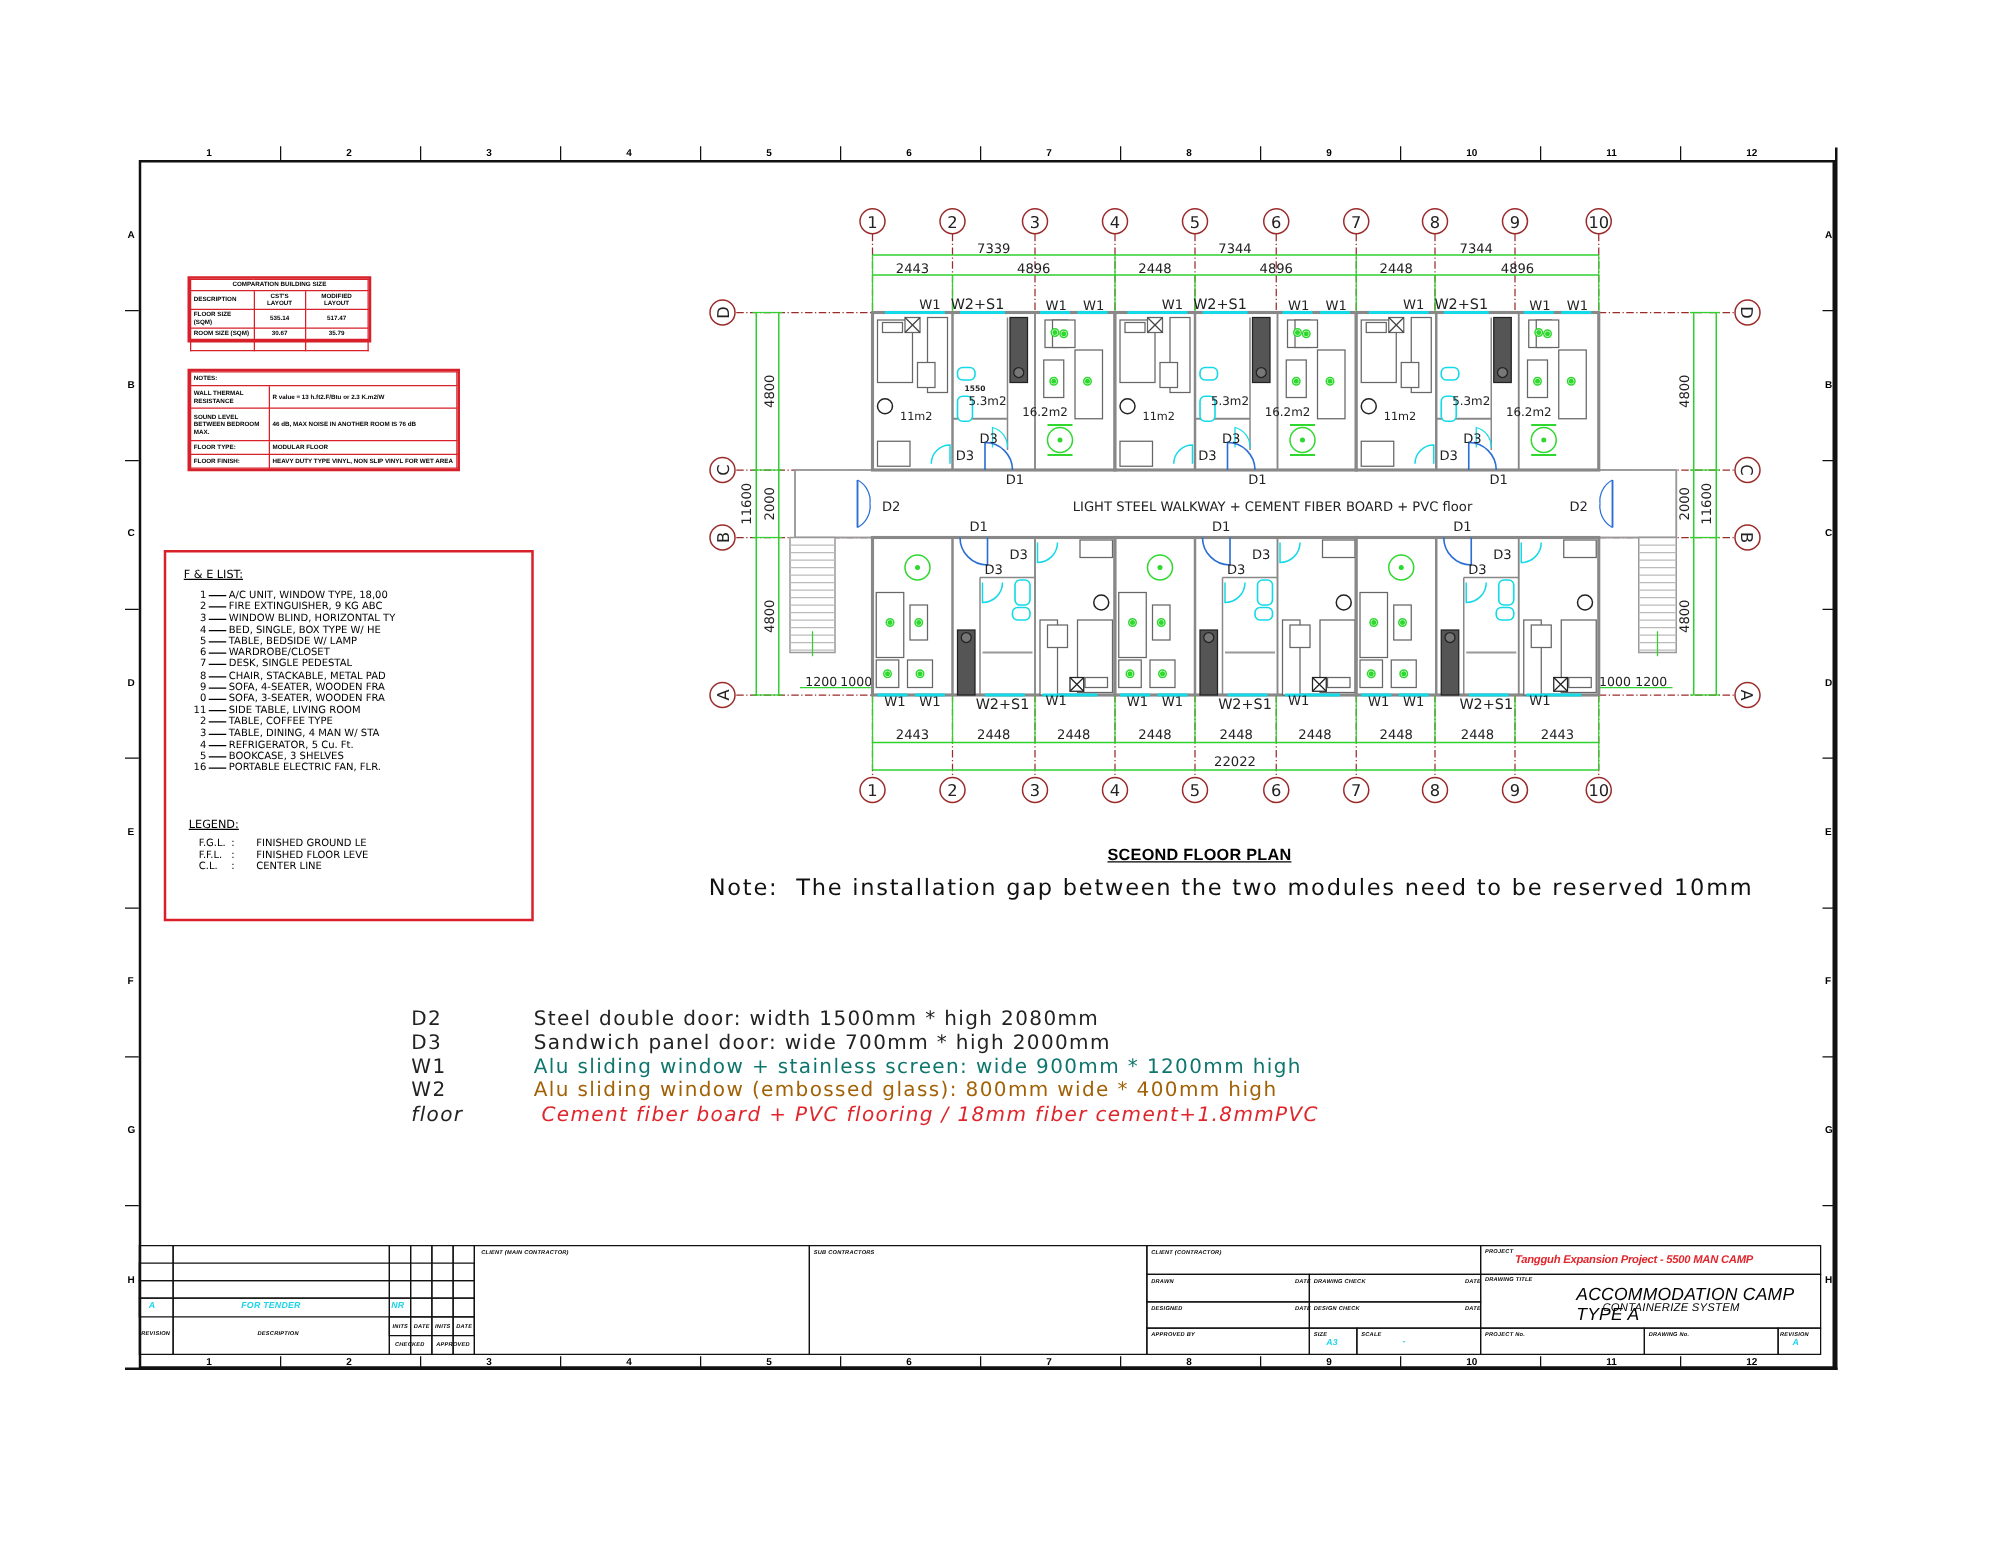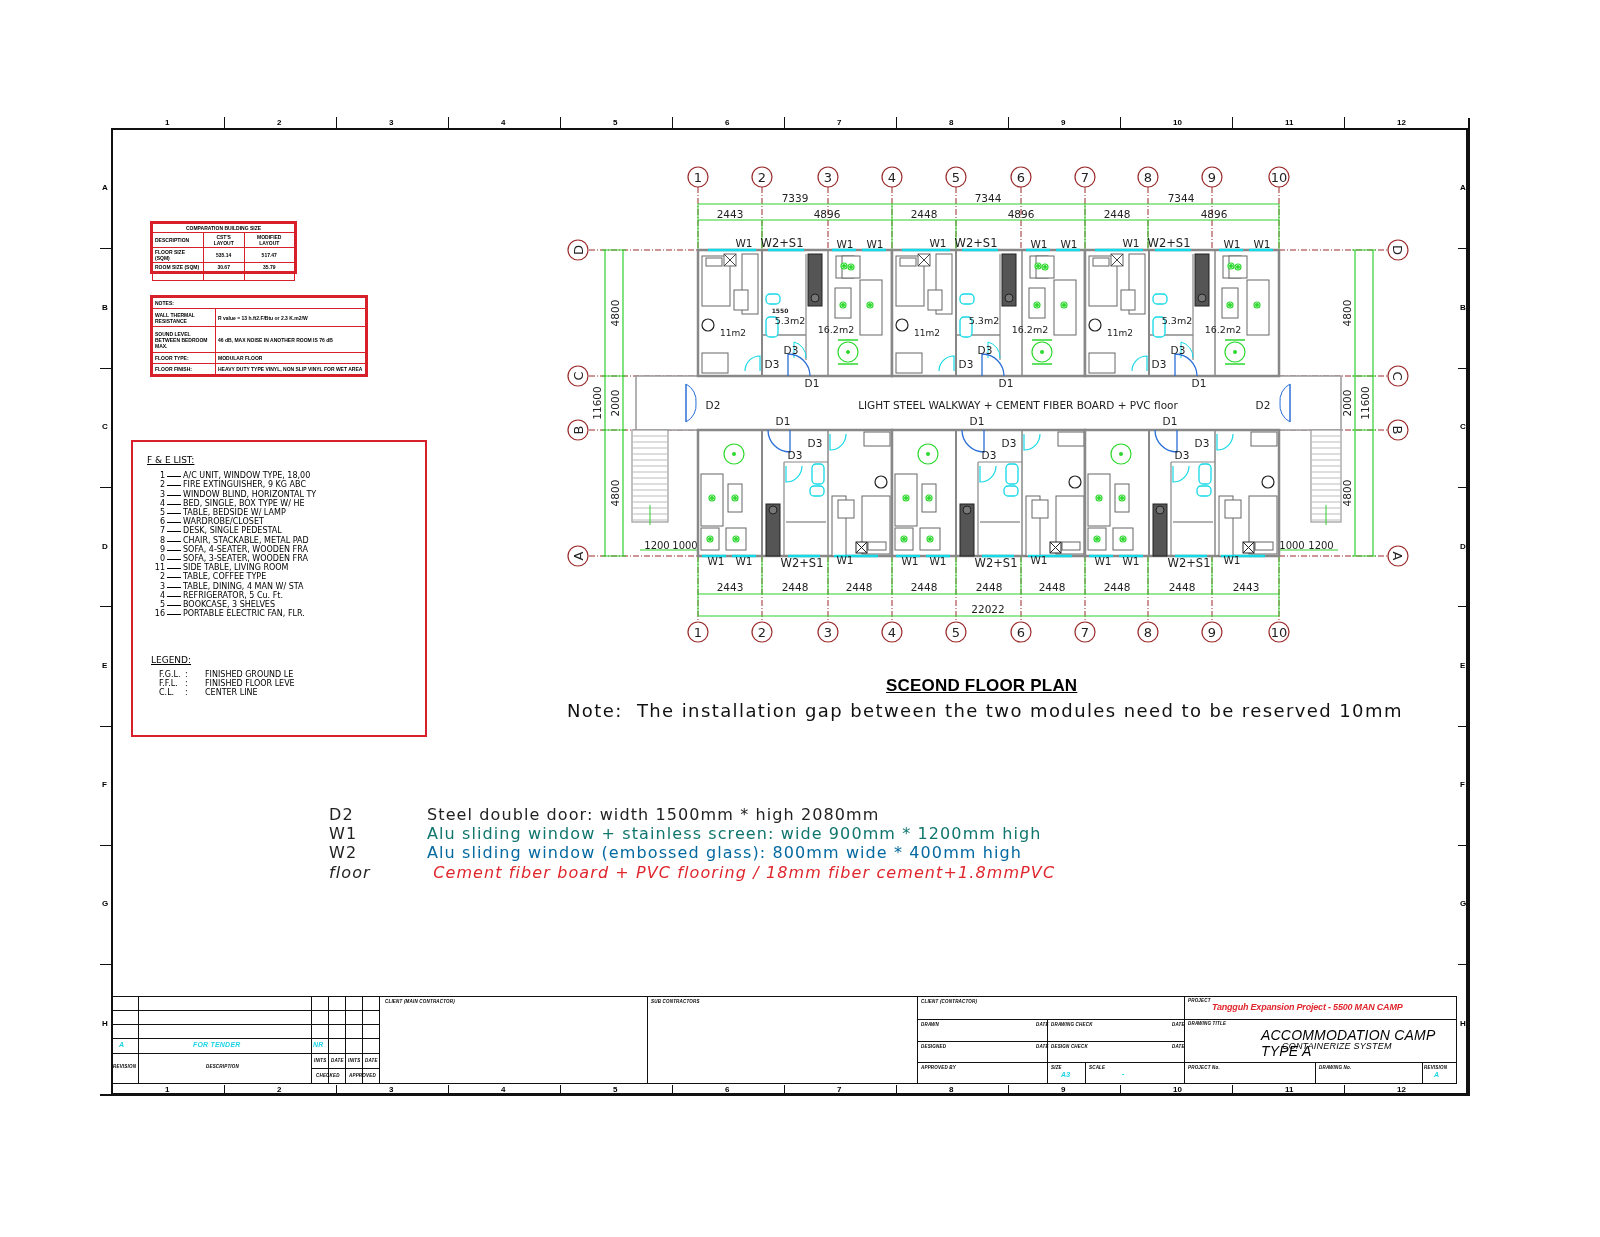--- a/index.html
+++ b/index.html
@@ -748,27 +748,28 @@
     <text x="1103" y="565" font-size="10.5" text-anchor="middle" fill="#222">W1</text>
     <text x="1131" y="565" font-size="10.5" text-anchor="middle" fill="#222">W1</text>
     <text x="1189" y="567" font-size="11.5" text-anchor="middle" fill="#222">W2+S1</text>
     <text x="1232" y="564" font-size="10.5" text-anchor="middle" fill="#222">W1</text>
     <text x="1170" y="425" font-size="10.5" text-anchor="middle" fill="#222">D1</text>
     <text x="1202" y="447" font-size="10.5" text-anchor="middle" fill="#222">D3</text>
     <text x="1182" y="459" font-size="10.5" text-anchor="middle" fill="#222">D3</text>
     <text x="1147" y="388" font-size="1" text-anchor="middle"></text>
   </svg>
 
-<div class="abs" style="left:886px;top:676px;font-family:'Liberation Sans',sans-serif;font-size:17px;font-weight:bold;text-decoration:underline;letter-spacing:0.2px;">SCEOND FLOOR PLAN</div>
+<div class="abs" style="left:886px;top:676px;font-family:'Liberation Sans',sans-serif;font-size:13px;font-weight:bold;text-decoration:underline;letter-spacing:0.2px;">SCEOND FLOOR PLAN</div>
 <div class="abs" style="left:567px;top:700px;font-size:18px;letter-spacing:1.4px;white-space:pre;color:#111;">Note:  The installation gap between the two modules need to be reserved 10mm</div>
 
 <div class="spec abs" id="specs" style="left:329px;top:805px;">
     <div class="row" style=""><span class="k">D2</span><span style="color:#222222;white-space:pre;">Steel double door: width 1500mm * high 2080mm</span></div>
+    <div class="row" style=""><span class="k">D3</span><span style="color:#222222;white-space:pre;">Sandwich panel door: wide 700mm * high 2000mm</span></div>
     <div class="row" style=""><span class="k">W1</span><span style="color:#0f766e;white-space:pre;">Alu sliding window + stainless screen: wide 900mm * 1200mm high</span></div>
-    <div class="row" style=""><span class="k">W2</span><span style="color:#0369a1;white-space:pre;">Alu sliding window (embossed glass): 800mm wide * 400mm high</span></div>
+    <div class="row" style=""><span class="k">W2</span><span style="color:#a16207;white-space:pre;">Alu sliding window (embossed glass): 800mm wide * 400mm high</span></div>
     <div class="row" style="height:20px;margin-top:1px;font-style:italic;"><span class="k">floor</span><span style="color:#e0262d;white-space:pre;"> Cement fiber board + PVC flooring / 18mm fiber cement+1.8mmPVC</span></div>
   </div>
 
 <div class="tb" id="titleblock" style="left:111px;top:996px;width:1346px;height:88px;">
 
   <div class="c" style="left:0;top:0;width:28px;height:88px;"></div>
   <div class="c" style="left:27px;top:0;width:174px;height:88px;"></div>
   <div class="c" style="left:200px;top:0;width:18px;height:88px;"></div>
   <div class="c" style="left:217px;top:0;width:18px;height:88px;"></div>
   <div class="c" style="left:234px;top:0;width:18px;height:88px;"></div>

